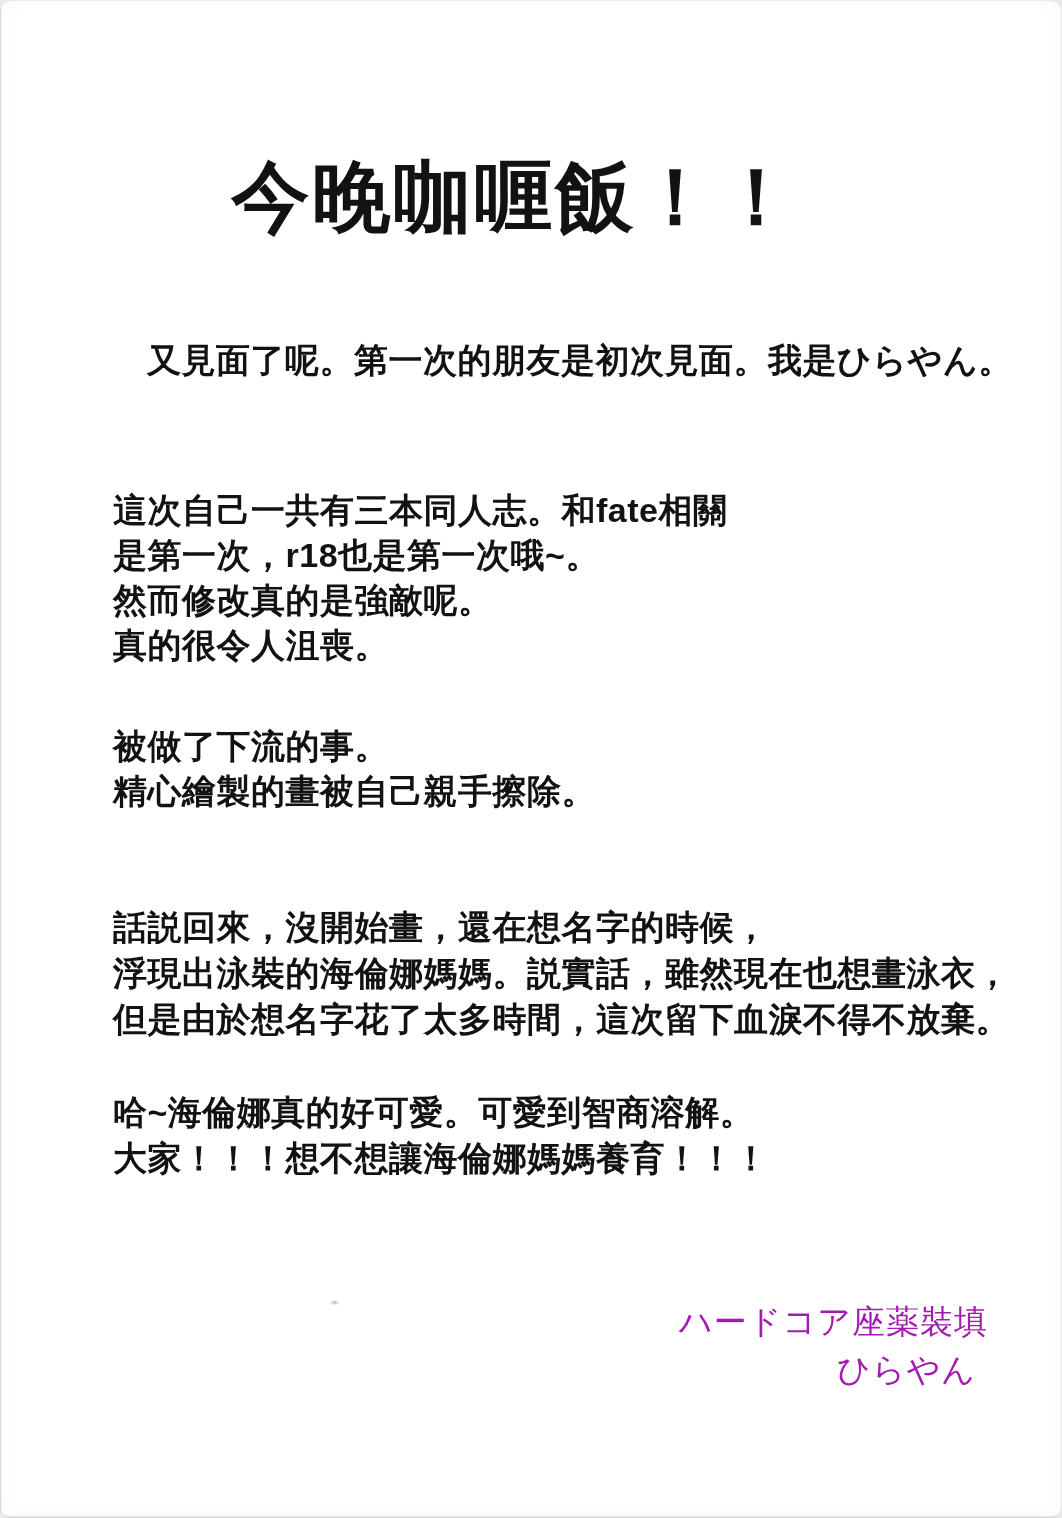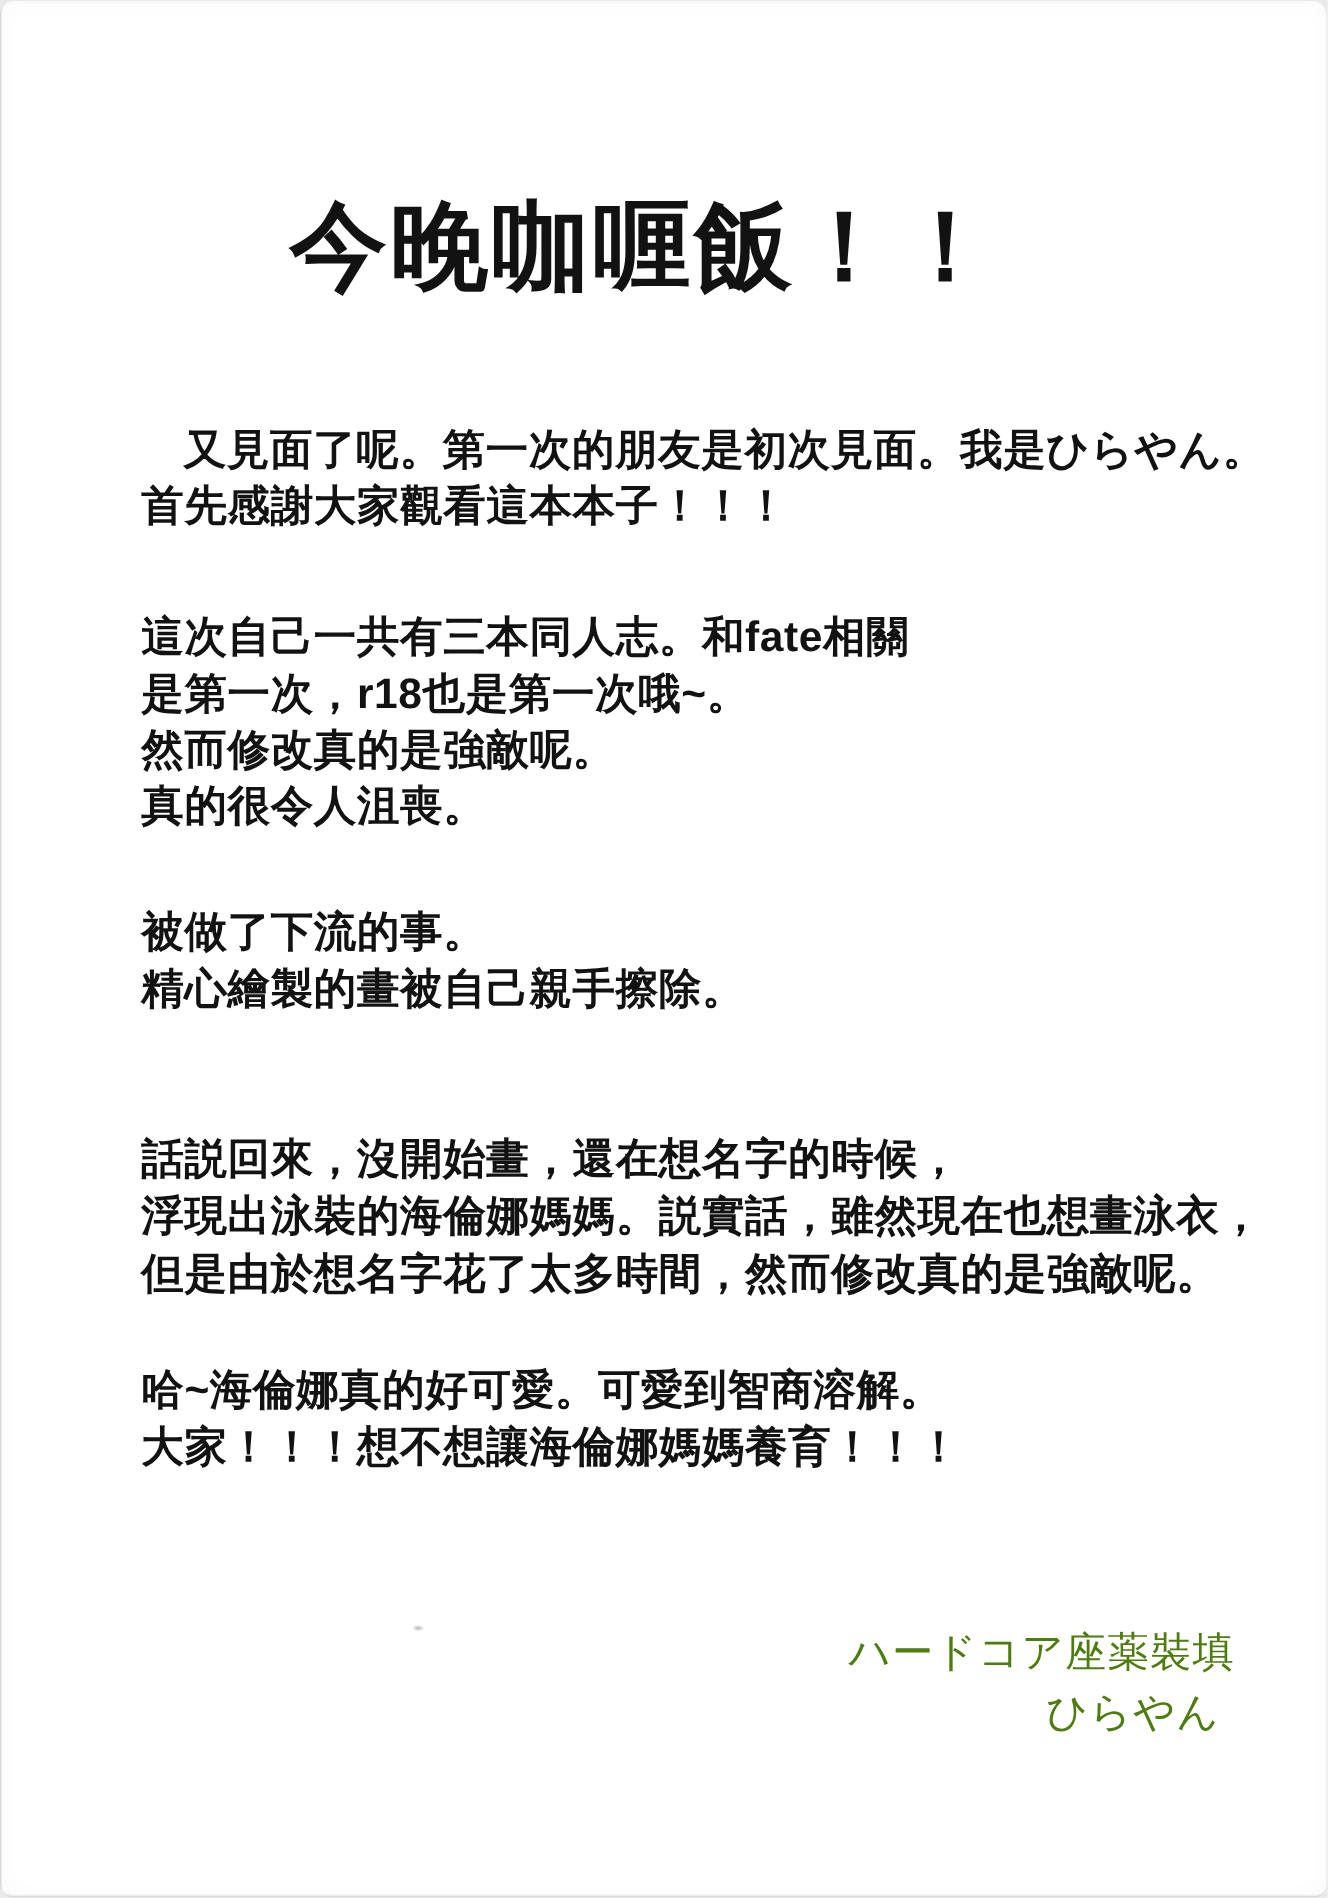--- a/index.html
+++ b/index.html
@@ -52,21 +52,21 @@
   .para.p5 .line { height: 46px; line-height: 46px; }
   .signature {
     position: absolute;
     top: 1298px;
     right: 74px;
     text-align: right;
     font-size: 33px;
     font-weight: normal;
     letter-spacing: 1px;
     white-space: nowrap;
-    color: #4d7c0f;
+    color: #a21caf;
   }
   .signature .sig-line { height: 48px; line-height: 48px; }
   .signature .sig-author { padding-right: 12px; }
   .smudge {
     position: absolute;
     left: 330px;
     top: 1300px;
     width: 9px;
     height: 5px;
     background: radial-gradient(ellipse at center, rgba(90,90,90,0.45) 0%, rgba(150,150,150,0.15) 60%, rgba(255,255,255,0) 100%);
@@ -90,39 +90,38 @@
 
 <div class="page">
 
   <div class="edge-left"></div>
   <div class="edge-bottom"></div>
 
   <div class="title">今晚咖喱飯！！</div>
 
   <div class="para p1">
     <div class="line line-0">又見面了呢。第一次的朋友是初次見面。我是ひらやん。</div>
-    <div class="line">首先感謝大家觀看這本本子！！！</div>
   </div>
 
   <div class="para p2">
     <div class="line">這次自己一共有三本同人志。和fate相關</div>
     <div class="line">是第一次，r18也是第一次哦~。</div>
     <div class="line">然而修改真的是強敵呢。</div>
     <div class="line">真的很令人沮喪。</div>
   </div>
 
   <div class="para p3">
     <div class="line">被做了下流的事。</div>
     <div class="line">精心繪製的畫被自己親手擦除。</div>
   </div>
 
   <div class="para p4">
     <div class="line">話説回來，沒開始畫，還在想名字的時候，</div>
     <div class="line">浮現出泳裝的海倫娜媽媽。説實話，雖然現在也想畫泳衣，</div>
-    <div class="line">但是由於想名字花了太多時間，然而修改真的是強敵呢。</div>
+    <div class="line">但是由於想名字花了太多時間，這次留下血淚不得不放棄。</div>
   </div>
 
   <div class="para p5">
     <div class="line">哈~海倫娜真的好可愛。可愛到智商溶解。</div>
     <div class="line">大家！！！想不想讓海倫娜媽媽養育！！！</div>
   </div>
 
   <div class="smudge"></div>
 
   <div class="signature">

